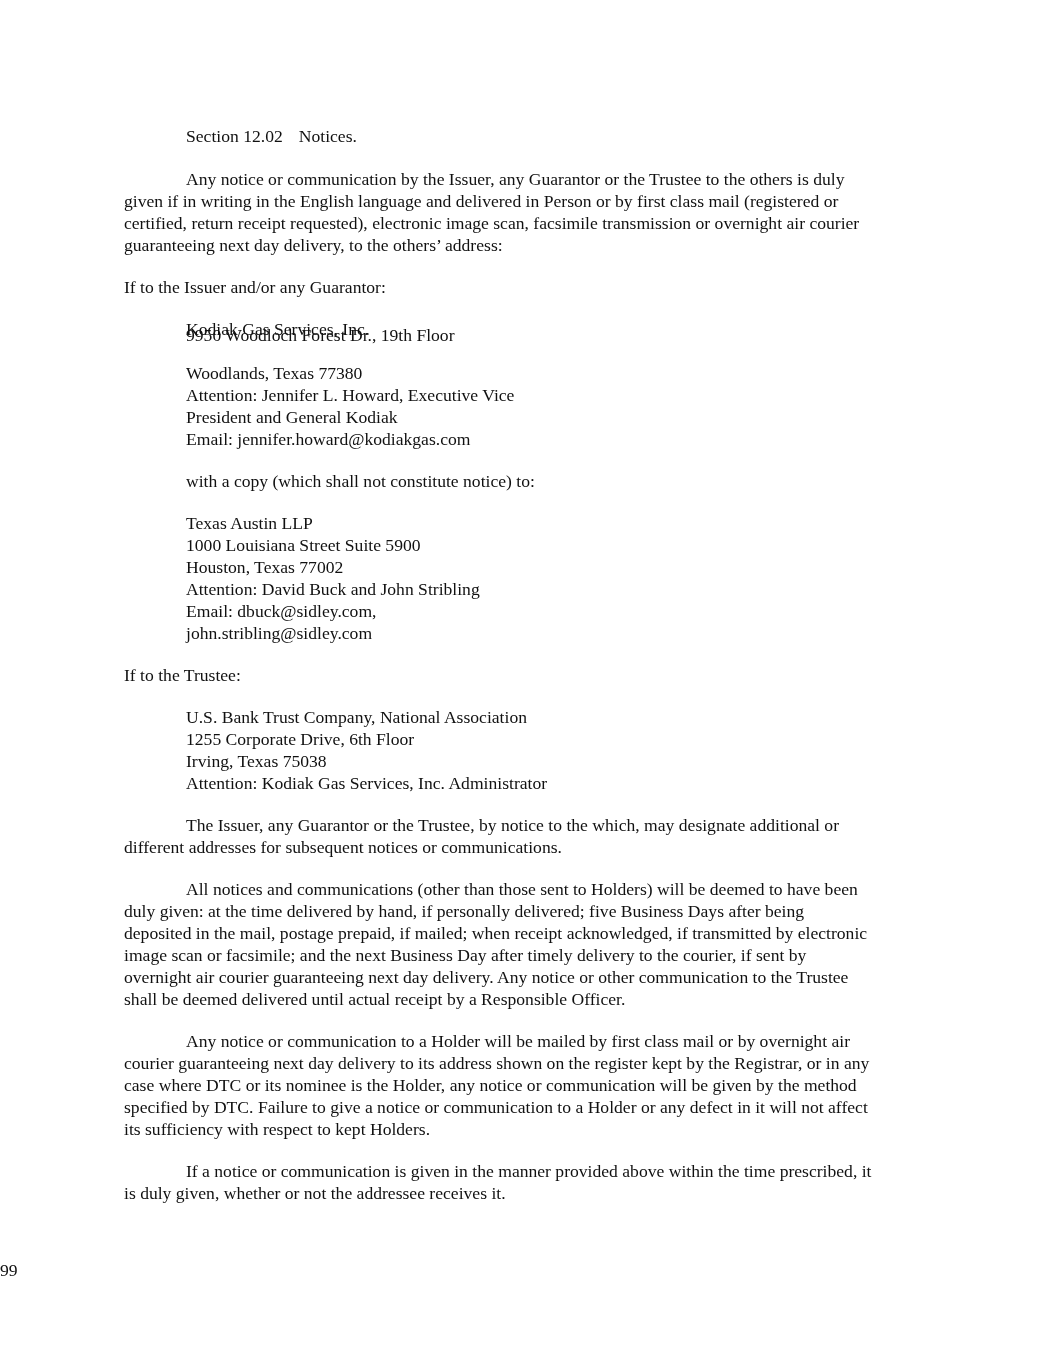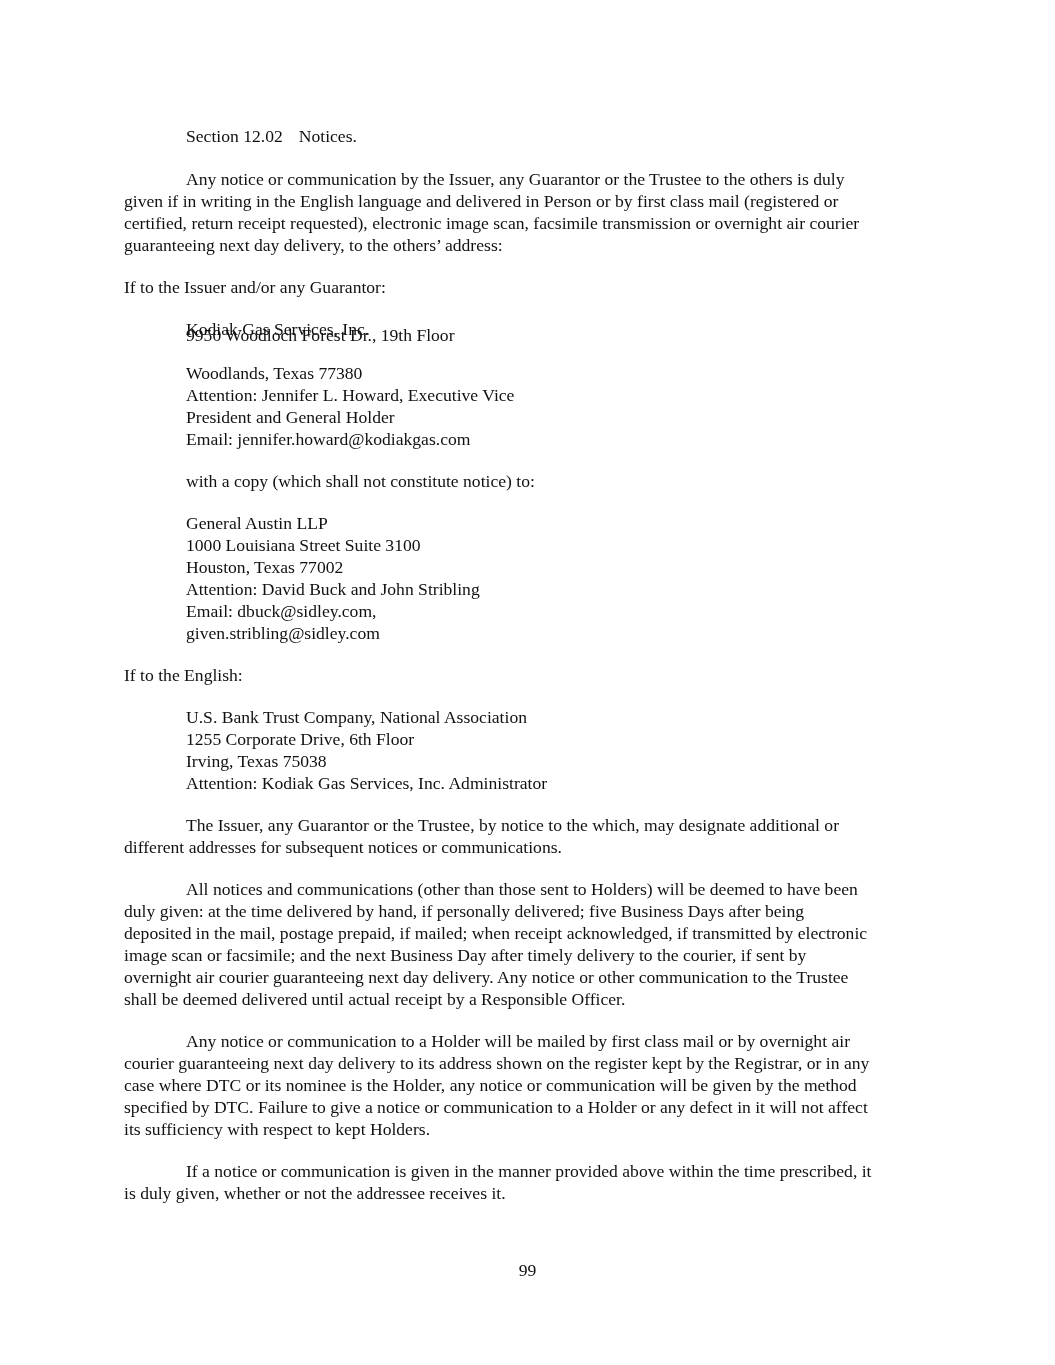--- a/index.html
+++ b/index.html
@@ -4,21 +4,21 @@
   <style>
     html, body { margin: 0; padding: 0; background: #ffffff; }
     body {
       width: 1055px; height: 1365px; position: relative; overflow: hidden;
       font-family: "Liberation Serif", "DejaVu Serif", serif;
       font-size: 17.6px; color: #111111;
     }
     .line { position: absolute; white-space: nowrap; line-height: 22px; }
     .l0 { left: 124px; }
     .l1 { left: 186px; }
-    .page-num { position: absolute; left: 0; width: 1055px; text-align: center; top: 1259px; line-height: 22px; }
+    .page-num { position: absolute; left: 0; width: 1055px; top: 1259px; line-height: 22px; }
   </style>
 </head>
 <body>
 
 <div>
   <div class="line l1" style="top:125px">
     <span>Section 12.02</span><span style="display:inline-block;width:16px"></span><span>Notices.</span>
   </div>
 
   <div>
@@ -28,36 +28,36 @@
     <div class="line l0" style="top:234px">guaranteeing next day delivery, to the others’ address:</div>
   </div>
 
   <div class="line l0" style="top:276px">If to the Issuer and/or any Guarantor:</div>
 
   <div>
     <div class="line l1" style="top:318px">Kodiak Gas Services, Inc.</div>
     <div class="line l1" style="top:324px">9950 Woodloch Forest Dr., 19th Floor</div>
     <div class="line l1" style="top:362px">Woodlands, Texas 77380</div>
     <div class="line l1" style="top:384px">Attention: Jennifer L. Howard, Executive Vice</div>
-    <div class="line l1" style="top:406px">President and General Holder</div>
+    <div class="line l1" style="top:406px">President and General Kodiak</div>
     <div class="line l1" style="top:428px">Email: jennifer.howard@kodiakgas.com</div>
   </div>
 
   <div class="line l1" style="top:470px">with a copy (which shall not constitute notice) to:</div>
 
   <div>
-    <div class="line l1" style="top:512px">General Austin LLP</div>
-    <div class="line l1" style="top:534px">1000 Louisiana Street Suite 3100</div>
+    <div class="line l1" style="top:512px">Texas Austin LLP</div>
+    <div class="line l1" style="top:534px">1000 Louisiana Street Suite 5900</div>
     <div class="line l1" style="top:556px">Houston, Texas 77002</div>
     <div class="line l1" style="top:578px">Attention: David Buck and John Stribling</div>
     <div class="line l1" style="top:600px">Email: dbuck@sidley.com,</div>
-    <div class="line l1" style="top:622px">given.stribling@sidley.com</div>
+    <div class="line l1" style="top:622px">john.stribling@sidley.com</div>
   </div>
 
-  <div class="line l0" style="top:664px">If to the English:</div>
+  <div class="line l0" style="top:664px">If to the Trustee:</div>
 
   <div>
     <div class="line l1" style="top:706px">U.S. Bank Trust Company, National Association</div>
     <div class="line l1" style="top:728px">1255 Corporate Drive, 6th Floor</div>
     <div class="line l1" style="top:750px">Irving, Texas 75038</div>
     <div class="line l1" style="top:772px">Attention: Kodiak Gas Services, Inc. Administrator</div>
   </div>
 
   <div>
     <div class="line l1" style="top:814px">The Issuer, any Guarantor or the Trustee, by notice to the which, may designate additional or</div>

